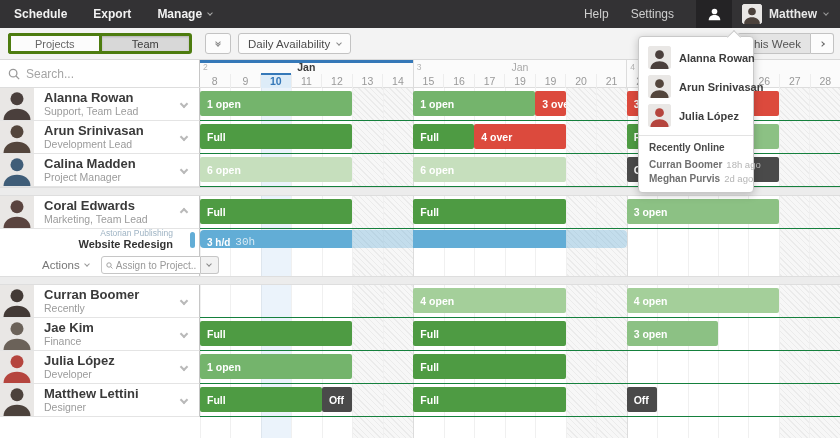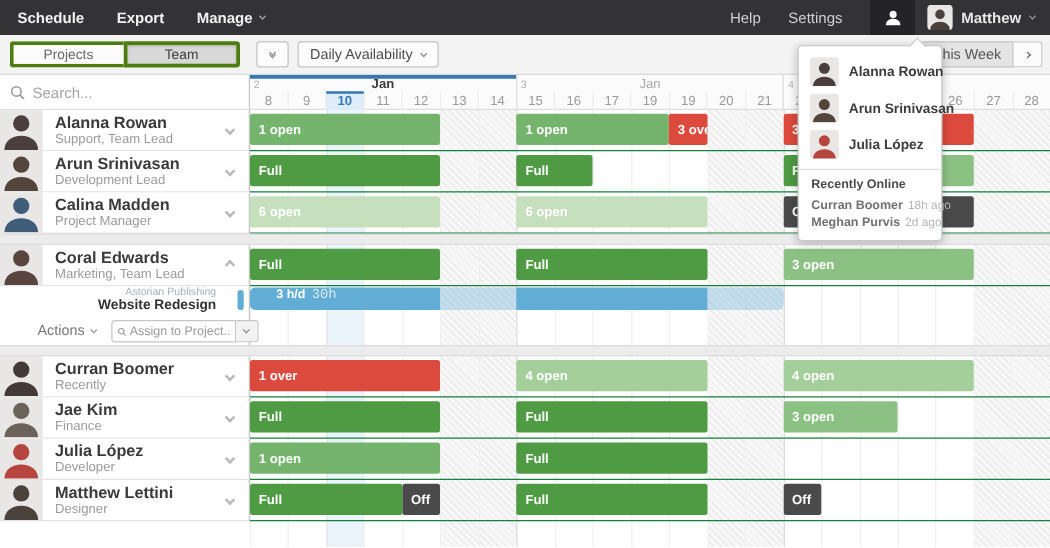--- a/index.html
+++ b/index.html
@@ -78,27 +78,27 @@
   .spacer-row { height:4px; }
   .spacer-row .side { border-bottom:none; }
 
   
   .proj-row { height:21px; }
   .proj-row .side { display:flex; align-items:center; justify-content:flex-end; border-bottom:none; }
   .proj-labels { text-align:right; margin-right:17px; }
   .proj-client { font-size:8.5px; color:#9fb4c4; line-height:9px; }
   .proj-name { font-size:11px; font-weight:700; color:#333; line-height:12px; }
   .proj-pill { width:5px; height:16px; border-radius:3px; margin-right:4px; }
-  .proj-seg { position:absolute; top:1px; bottom:2px; display:flex; align-items:flex-start; padding-left:21px; color:#fff; font-size:10px; font-weight:700; white-space:nowrap; overflow:hidden; cursor:pointer; }
+  .proj-seg { position:absolute; top:1px; bottom:2px; display:flex; align-items:flex-end; padding-left:7px; color:#fff; font-size:10px; font-weight:700; white-space:nowrap; overflow:hidden; cursor:pointer; }
   .proj-seg.faded { opacity:.35; }
   .proj-seg .hours { font-weight:400; opacity:.75; margin-left:5px; font-size:11px;font-family:Liberation Mono, monospace; }
 
   
   .actions-row { height:22px; }
-  .actions-row .side { display:flex; align-items:center; border-bottom:none; }
+  .actions-row .side { display:flex; align-items:center; border-bottom:none;padding-left:12px; }
   .actions-link { margin-left:30px; font-size:11.5px; color:#777; display:inline-flex; align-items:center; gap:5px; cursor:pointer; }
   .assign-group { margin-left:12px; display:flex; align-items:center; }
   .assign-box { width:100px; height:18px; border:1px solid #c6c6c6; border-radius:3px 0 0 3px; background:#fff; display:flex; align-items:center; padding:0 4px; gap:3px; }
   .assign-box input { border:none; outline:none; width:80px; font-size:10px; color:#555; font-family:inherit; }
   .assign-box input::placeholder { color:#999; }
   .assign-dd { width:18px; height:18px; border:1px solid #c6c6c6; border-left:none; border-radius:0 3px 3px 0; background:#f2f2f2; display:flex; align-items:center; justify-content:center; cursor:pointer; }
 
   
   .panel { position:absolute; left:638px; top:36px; width:116px; background:#fff; border:1px solid #c9c9c9; border-radius:4px; box-shadow:0 2px 8px rgba(0,0,0,.22); z-index:50; padding:6px 0 7px; }
   .panel::before { content:""; position:absolute; top:-5px; right:14px; width:9px; height:9px; background:#fff; border-left:1px solid #c9c9c9; border-top:1px solid #c9c9c9; transform:rotate(45deg); }
@@ -299,20 +299,23 @@
             </div>
             <span class="p-chev chev "></span>
           </div>
           <div class="cell">
             <div class="bar" style="left: 0%; width: 23.8095%; background: rgb(78, 155, 67);">
               <span>Full</span>
             </div>
             <div class="bar" style="left: 33.3333%; width: 9.52381%; background: rgb(78, 155, 67);">
               <span>Full</span>
             </div>
+            <div class="bar" style="left: 42.8571%; width: 14.2857%; background: rgb(220, 74, 61);">
+              <span>4 over</span>
+            </div>
             <div class="bar" style="left: 66.6667%; width: 14.2857%; background: rgb(78, 155, 67);">
               <span>Full</span>
             </div>
             <div class="bar" style="left: 80.9524%; width: 9.52381%; background: rgb(140, 193, 132);">
               <span></span>
             </div>
           </div>
         </div>
         <div class="row p-row">
           <div class="side">
@@ -422,23 +425,20 @@
                 <path d="M2.5 24c0-5 4.2-8 9.5-8s9.5 3 9.5 8z" fill="#433a36"></path>
               </svg>
             </div>
             <div class="p-info">
               <div class="p-name">Curran Boomer</div>
               <div class="p-role">Recently</div>
             </div>
             <span class="p-chev chev "></span>
           </div>
           <div class="cell">
-            <div class="bar" style="left: 0%; width: 23.8095%; background: rgb(220, 74, 61);">
-              <span>1 over</span>
-            </div>
             <div class="bar" style="left: 33.3333%; width: 23.8095%; background: rgb(164, 207, 154);">
               <span>4 open</span>
             </div>
             <div class="bar" style="left: 66.6667%; width: 23.8095%; background: rgb(164, 207, 154);">
               <span>4 open</span>
             </div>
           </div>
         </div>
         <div class="row p-row">
           <div class="side">

